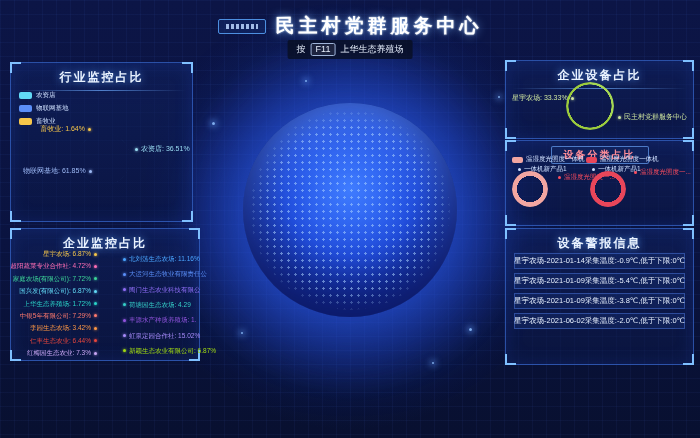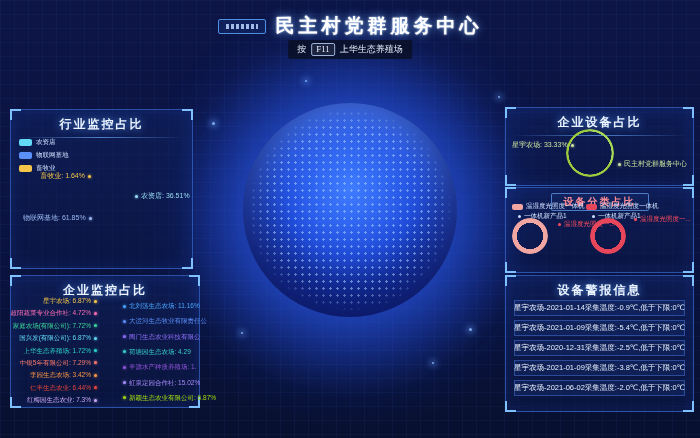--- a/index.html
+++ b/index.html
@@ -36,26 +36,26 @@
 
   
   .hdr{position:absolute;top:13px;left:0;width:100%;display:flex;align-items:center;justify-content:center;gap:10px;}
   .logo{width:46px;height:13px;border:1px solid #4d8fe0;border-radius:2px;display:flex;align-items:center;justify-content:center;background:rgba(20,50,120,.4);}
   .logo i{display:block;width:32px;height:5px;background:repeating-linear-gradient(90deg,#bcd6ff 0 3px,transparent 3px 5px);opacity:.85;}
   .hdr h1{margin:0;font-size:19px;font-weight:bold;letter-spacing:4px;color:#ffffff;
     text-shadow:0 0 10px rgba(120,180,255,.95),0 0 2px #fff;}
   .f11tip{position:absolute;top:40px;left:50%;transform:translateX(-50%);
     background:rgba(8,14,30,.75);border-radius:2px;padding:3px 9px;font-size:9px;color:#e6eefc;
     display:flex;align-items:center;gap:5px;white-space:nowrap;}
-  .f11tip .key{border:1px solid #9fb4d8;border-radius:2px;padding:0 4px;line-height:11px;background:rgba(255,255,255,.08);font-family:Liberation Serif, serif;}
+  .f11tip .key{border:1px solid #9fb4d8;border-radius:2px;padding:0 4px;line-height:11px;background:rgba(255,255,255,.08);}
 
   
   .panel{position:absolute;border:1px solid rgba(64,118,230,.6);
     background:linear-gradient(180deg,rgba(16,34,96,.55),rgba(11,24,72,.45));
-    box-shadow:inset 0 0 18px rgba(40,90,220,.18);margin-top:47px;}
+    box-shadow:inset 0 0 18px rgba(40,90,220,.18);}
   .panel::before{content:"";position:absolute;inset:-1px;pointer-events:none;background:
     linear-gradient(#7fc0ff,#7fc0ff) left top/11px 2px,
     linear-gradient(#7fc0ff,#7fc0ff) left top/2px 11px,
     linear-gradient(#7fc0ff,#7fc0ff) right top/11px 2px,
     linear-gradient(#7fc0ff,#7fc0ff) right top/2px 11px,
     linear-gradient(#7fc0ff,#7fc0ff) left bottom/11px 2px,
     linear-gradient(#7fc0ff,#7fc0ff) left bottom/2px 11px,
     linear-gradient(#7fc0ff,#7fc0ff) right bottom/11px 2px,
     linear-gradient(#7fc0ff,#7fc0ff) right bottom/2px 11px;
     background-repeat:no-repeat;}
@@ -315,23 +315,20 @@
     <h2>设备警报信息</h2>
     <div class="alarm-list">
 
     <div class="alarm-row">
           <span>星宇农场-2021-01-14采集温度:-0.9℃,低于下限:0℃</span>
         </div>
         <div class="alarm-row">
           <span>星宇农场-2021-01-09采集温度:-5.4℃,低于下限:0℃</span>
         </div>
         <div class="alarm-row">
-          <span>星宇农场-2020-12-31采集温度:-2.5℃,低于下限:0℃</span>
-        </div>
-        <div class="alarm-row">
           <span>星宇农场-2021-01-09采集温度:-3.8℃,低于下限:0℃</span>
         </div>
         <div class="alarm-row">
           <span>星宇农场-2021-06-02采集温度:-2.0℃,低于下限:0℃</span>
         </div>
       </div>
   </section>
 </div>
 
 </body></html>

